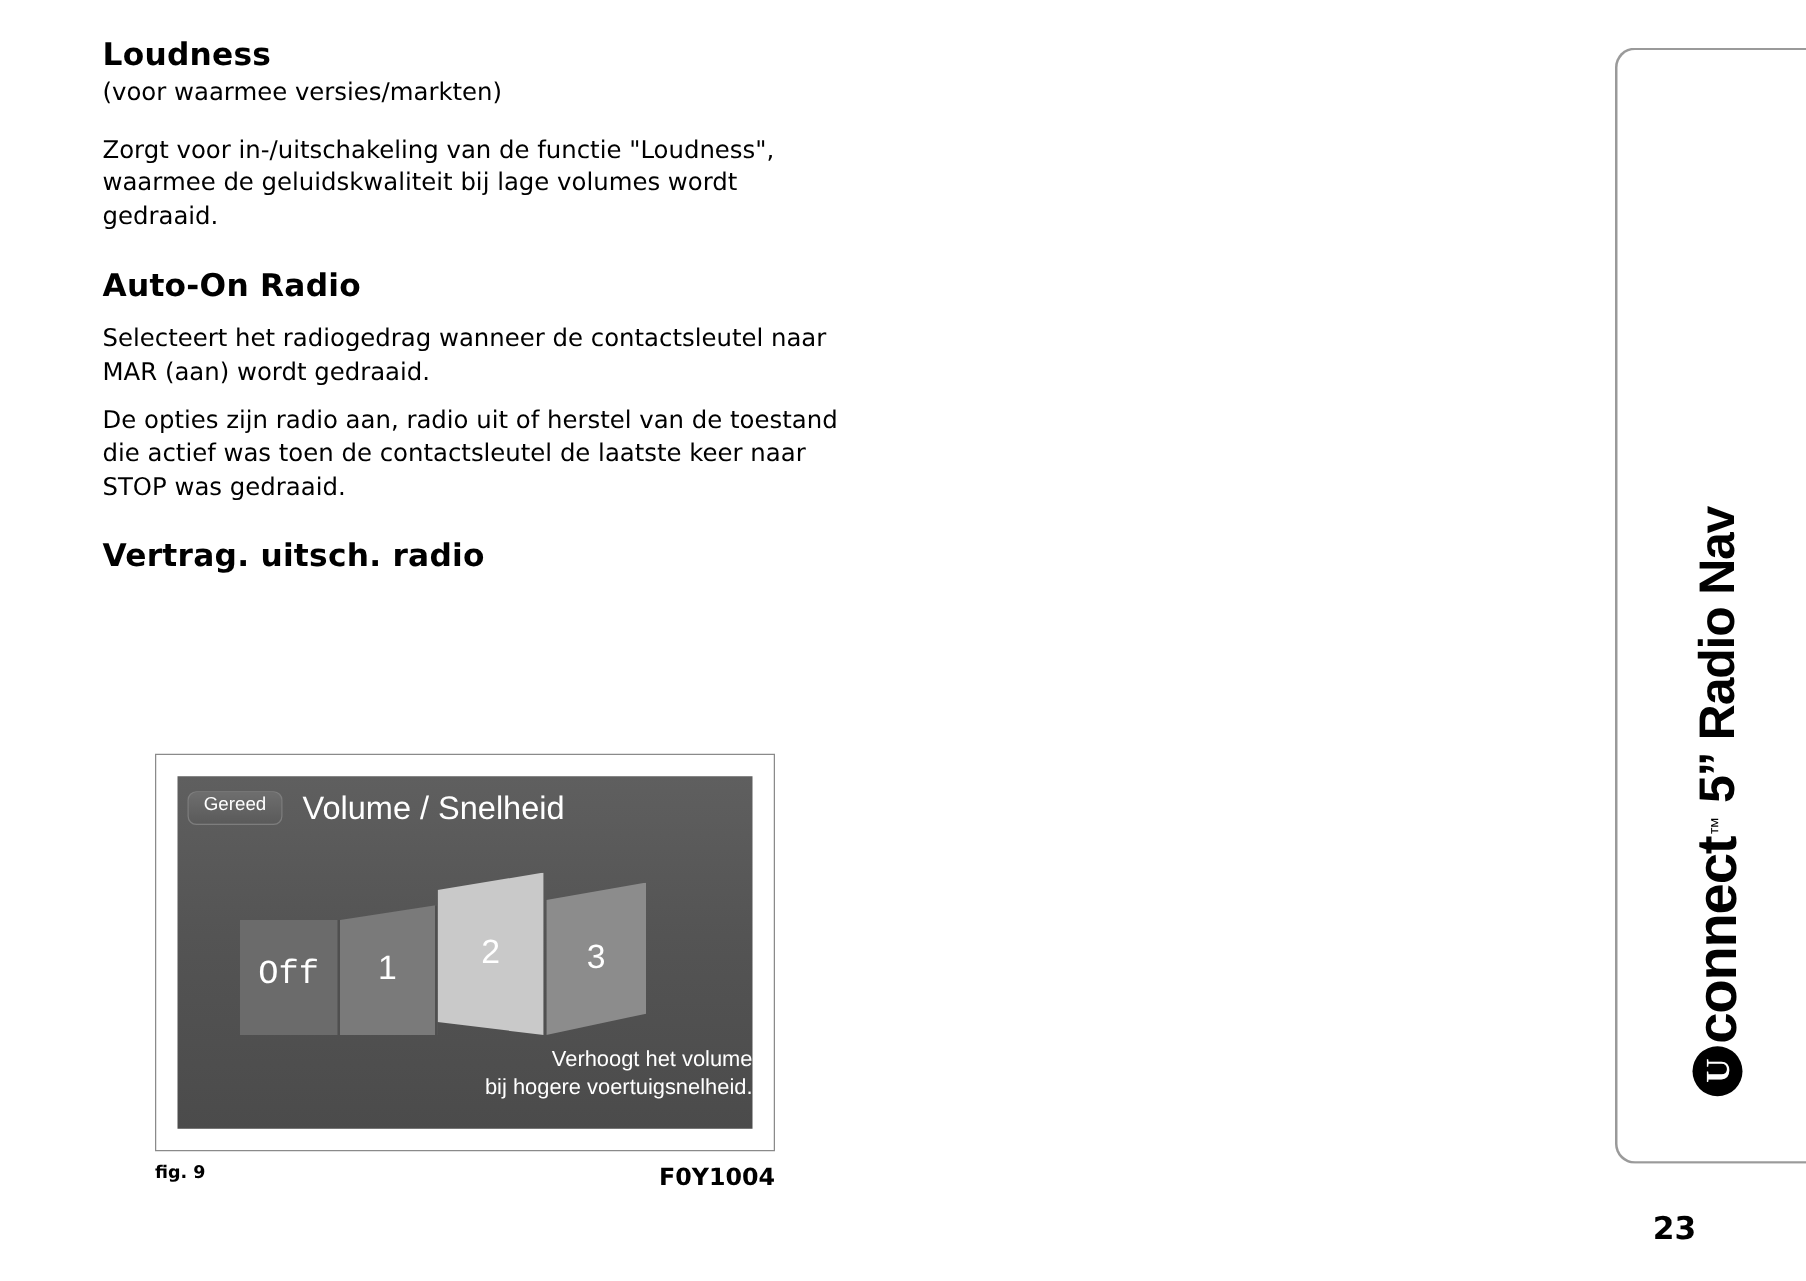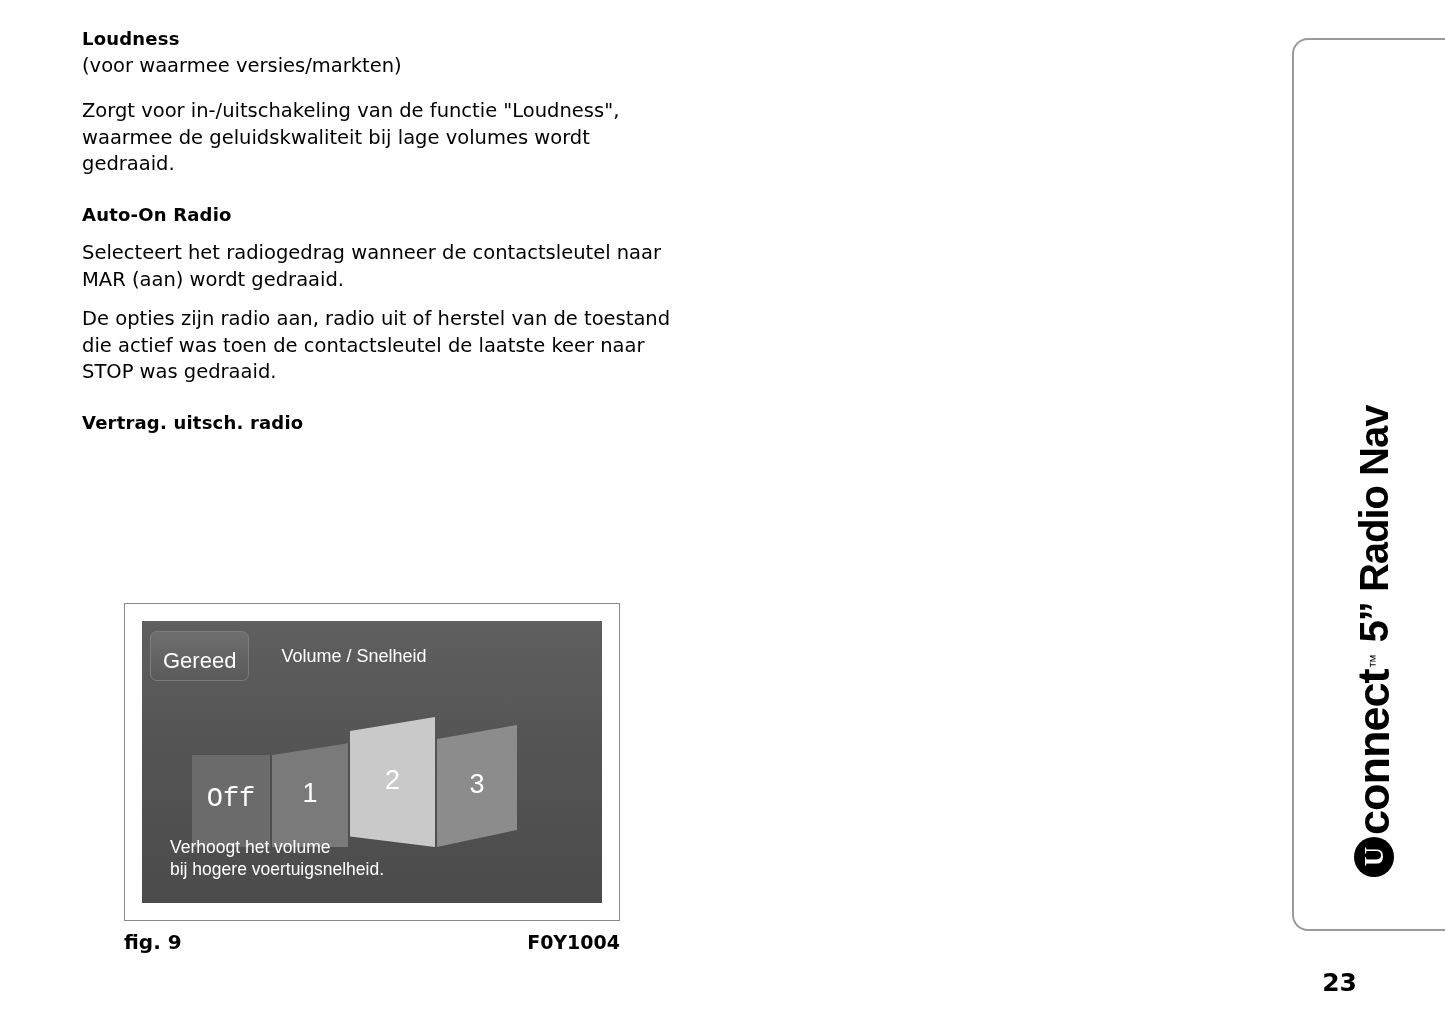--- a/index.html
+++ b/index.html
@@ -20,21 +20,21 @@
   .page-content {
     position: absolute;
     left: 82px;
     top: 28px;
     width: 600px;
   }
 
   .sec-title {
     font-family: "DejaVu Sans", sans-serif;
     font-weight: bold;
-    font-size: 18px;
+    font-size: 25px;
     letter-spacing: 0.2px;
     margin: 0 0 2px 0;
     line-height: 1.25;
   }
   .sec-sub {
     font-family: "DejaVu Sans", sans-serif;
     font-size: 19.5px;
     line-height: 1.3;
     margin: 0;
   }
@@ -73,29 +73,29 @@
   .screen-header {
     display: flex;
     align-items: center;
     padding: 10px 0 0 8px;
   }
   .ready-btn {
     background: linear-gradient(180deg, #6e6e6e 0%, #5a5a5a 100%);
     border: 1px solid #7d7d7d;
     border-radius: 7px;
     color: #ffffff;
-    font-size: 22px;
-    padding: 18px 12px 8px 12px;
+    font-size: 15px;
+    padding: 2px 12px 8px 12px;
     line-height: 1;
     font-family: "Liberation Sans", sans-serif;
   }
   .screen-title {
     color: #ffffff;
-    font-size: 18px;
-    margin-left: 32px;
+    font-size: 26px;
+    margin-left: 16px;
     font-family: "Liberation Sans", sans-serif;
   }
 
   .bars {
     position: relative;
     margin: 26px auto 0 auto;
     width: 360px;
     height: 140px;
   }
   .bar {
@@ -131,39 +131,39 @@
   .bar-3 {
     left: 245px; width: 80px; height: 122px;
     background: #8c8c8c;
     clip-path: polygon(0 14px, 100% 0, 100% 86%, 0 100%);
   }
 
   .screen-caption {
     position: absolute;
     left: 0; right: 0;
     bottom: 22px;
-    text-align: left;
+    text-align: right;
     color: #ffffff;
     font-size: 17.5px;
     line-height: 1.3;
     font-family: "Liberation Sans", sans-serif;
     margin-left: 28px;
   }
 
   .fig-footer {
     position: relative;
     margin-top: 9px;
     height: 20px;
     font-family: "DejaVu Sans", sans-serif;
   }
   .fig-label {
     position: absolute;
     left: 0;
     top: 0;
-    font-size: 20px;
+    font-size: 14px;
     font-weight: bold;
   }
   .fig-code {
     position: absolute;
     right: 0;
     top: 1px;
     font-size: 19px;
     font-weight: bold;
   }
 

